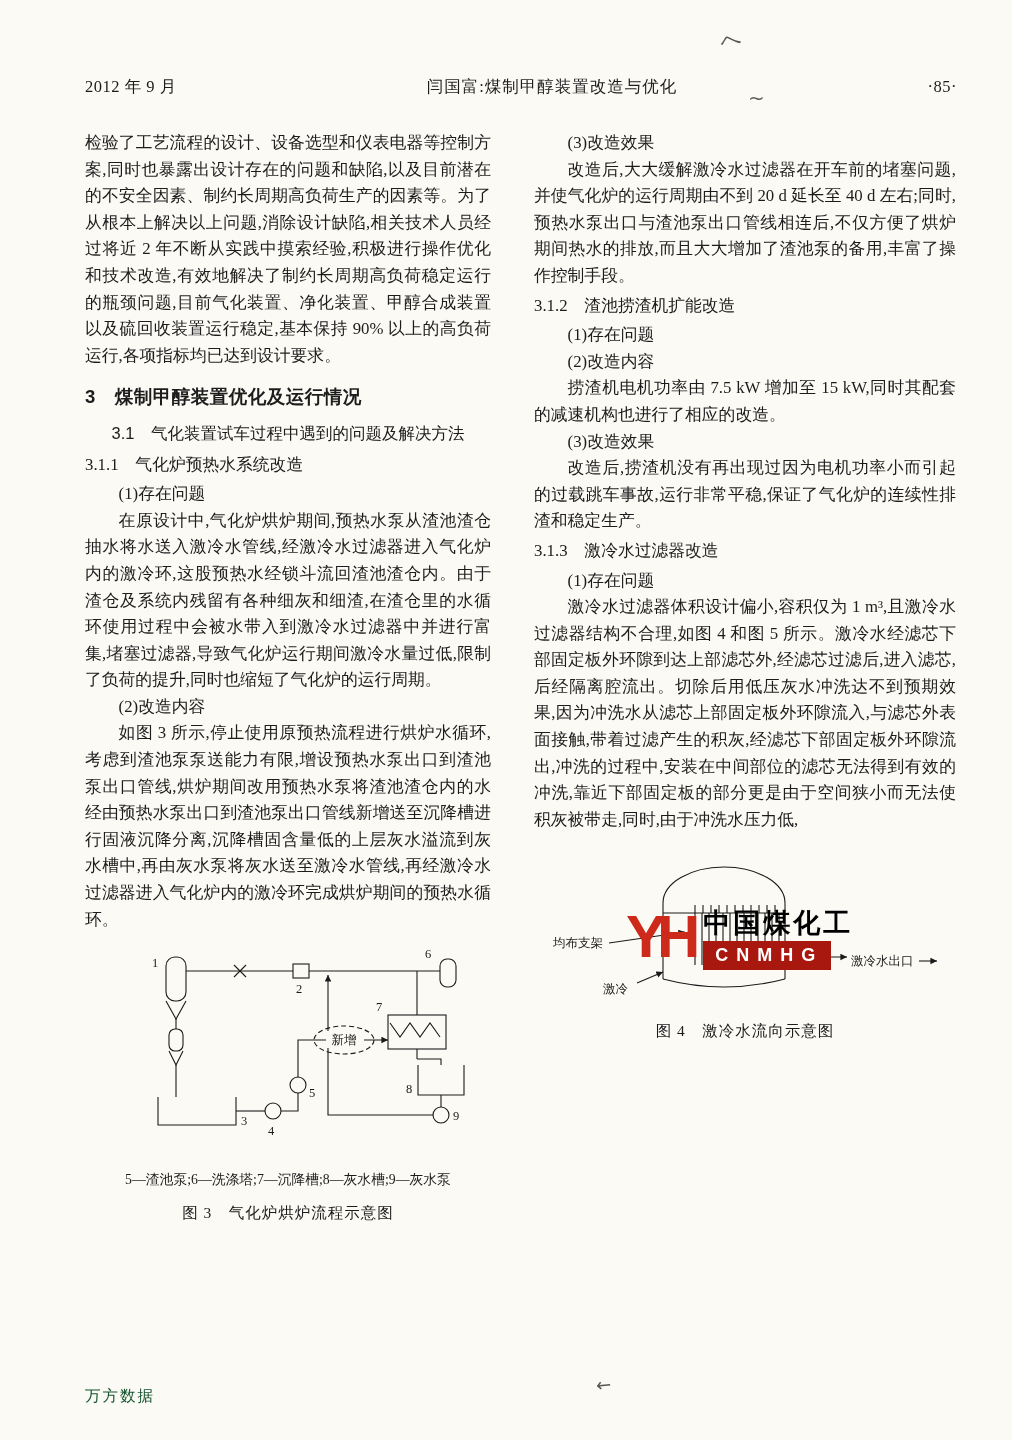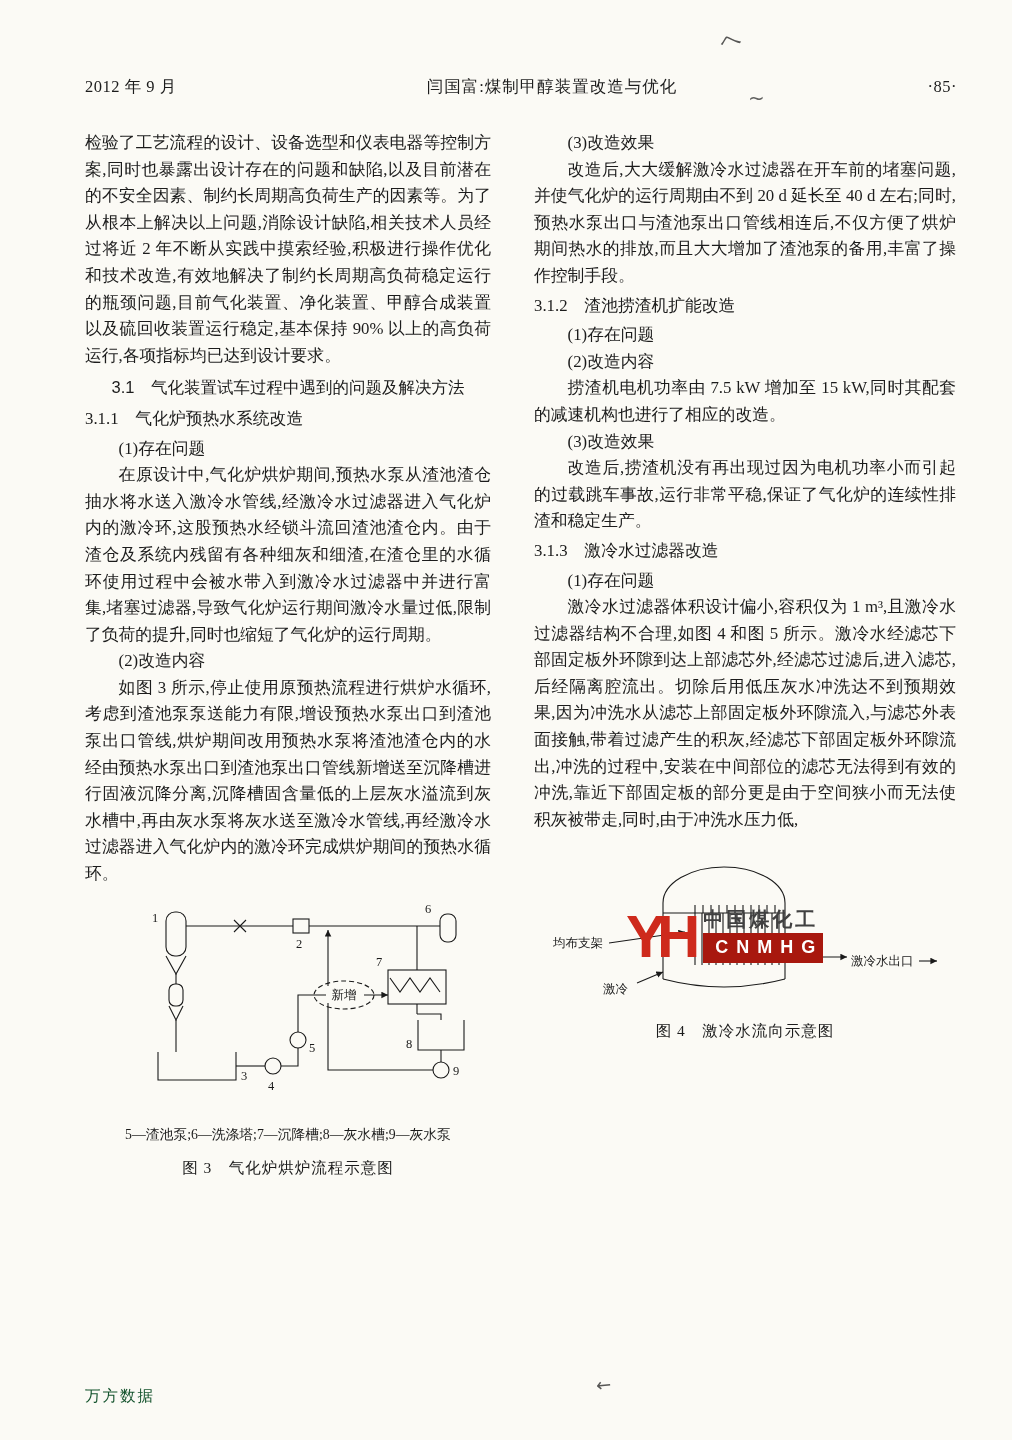--- a/index.html
+++ b/index.html
@@ -46,26 +46,26 @@
   .lines{stroke:#1a1a1a;fill:none;stroke-width:1.1;}
   
   .wm{position:absolute;left:92px;top:70px;display:flex;align-items:flex-start;text-align:left;}
   .wm-logo{
     font-family:"Liberation Sans","DejaVu Sans",sans-serif;font-weight:bold;
     font-size:60px;line-height:.92;color:#ce2a1c;letter-spacing:-9px;padding-right:12px;
   }
   .wm-right{display:flex;flex-direction:column;align-items:flex-start;}
   .wm-text{
     font-family:Liberation Sans, sans-serif;font-weight:bold;
-    font-size:20px;color:#404040;letter-spacing:3px;line-height:1.05;
+    font-size:27px;color:#000000;letter-spacing:3px;line-height:1.05;
   }
   .wm-box{
     display:inline-block;background:#a8180e;color:#ffffff;
     font-family:"Liberation Sans","DejaVu Sans",sans-serif;font-weight:bold;
-    font-size:18px;letter-spacing:8px;padding:1px 0 2px 12px;margin-top:3px;
+    font-size:18px;letter-spacing:8px;padding:1px 8px 2px 12px;margin-top:3px;
   }
   
   .footer{position:absolute;left:85px;top:1386px;font-size:15.5px;letter-spacing:2px;color:#14532d;}
   
   .artifact{position:absolute;color:#2e2e2e;font-family:"DejaVu Sans",sans-serif;}
   .a1{left:720px;top:26px;font-size:21px;transform:rotate(-14deg);opacity:.8;}
   .a2{left:748px;top:86px;font-size:20px;opacity:.75;}
   .a3{left:596px;top:1374px;font-size:18px;transform:rotate(-6deg);opacity:.8;}
 </style>
 </head>
@@ -78,20 +78,21 @@
     <span class="ht">闫国富:煤制甲醇装置改造与优化</span>
     <span>·85·</span>
   </div>
 
   <span class="artifact a1">ヘ</span>
   <span class="artifact a2">~</span>
   <span class="artifact a3">←</span>
 
   <div class="col col-left">
     <p class="para-flush">检验了工艺流程的设计、设备选型和仪表电器等控制方案,同时也暴露出设计存在的问题和缺陷,以及目前潜在的不安全因素、制约长周期高负荷生产的因素等。为了从根本上解决以上问题,消除设计缺陷,相关技术人员经过将近 2 年不断从实践中摸索经验,积极进行操作优化和技术改造,有效地解决了制约长周期高负荷稳定运行的瓶颈问题,目前气化装置、净化装置、甲醇合成装置以及硫回收装置运行稳定,基本保持 90% 以上的高负荷运行,各项指标均已达到设计要求。</p>
+    <p class="h3">3　煤制甲醇装置优化及运行情况</p>
     <p class="h31">3.1　气化装置试车过程中遇到的问题及解决方法</p>
     <p class="h311">3.1.1　气化炉预热水系统改造</p>
     <p class="qhead">(1)存在问题</p>
     <p class="para">在原设计中,气化炉烘炉期间,预热水泵从渣池渣仓抽水将水送入激冷水管线,经激冷水过滤器进入气化炉内的激冷环,这股预热水经锁斗流回渣池渣仓内。由于渣仓及系统内残留有各种细灰和细渣,在渣仓里的水循环使用过程中会被水带入到激冷水过滤器中并进行富集,堵塞过滤器,导致气化炉运行期间激冷水量过低,限制了负荷的提升,同时也缩短了气化炉的运行周期。</p>
     <p class="qhead">(2)改造内容</p>
     <p class="para">如图 3 所示,停止使用原预热流程进行烘炉水循环,考虑到渣池泵泵送能力有限,增设预热水泵出口到渣池泵出口管线,烘炉期间改用预热水泵将渣池渣仓内的水经由预热水泵出口到渣池泵出口管线新增送至沉降槽进行固液沉降分离,沉降槽固含量低的上层灰水溢流到灰水槽中,再由灰水泵将灰水送至激冷水管线,再经激冷水过滤器进入气化炉内的激冷环完成烘炉期间的预热水循环。</p>
 
     <figure class="fig" style="margin:12px 0 0;">
       <svg viewBox="0 0 400 224" width="400" height="224">
         <defs>

